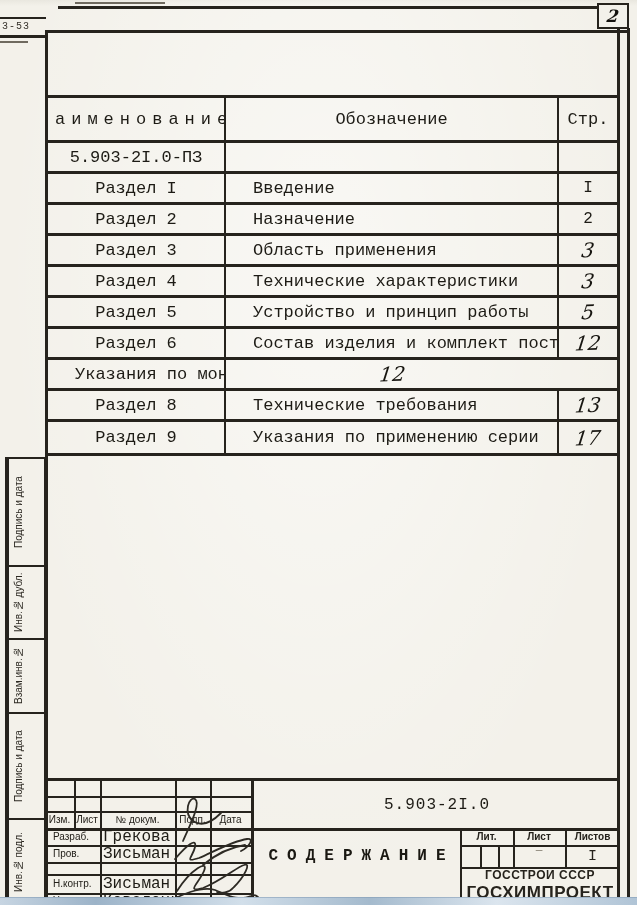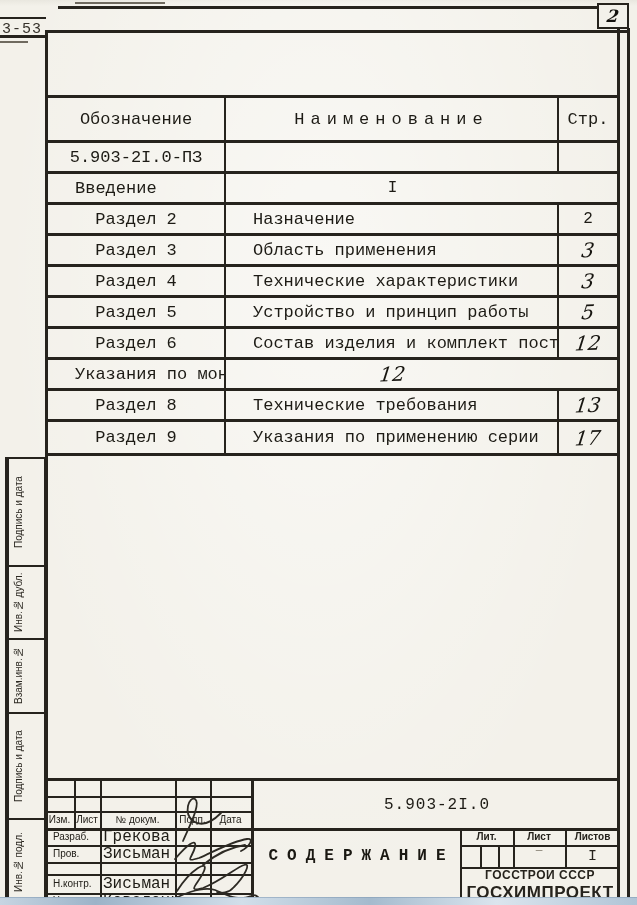--- a/index.html
+++ b/index.html
@@ -34,21 +34,21 @@
     position:absolute;left:597px;top:3px;width:32px;height:26px;
     border:2.5px solid var(--ink);display:flex;align-items:center;justify-content:center;
     background:var(--paper);
   }
   .sheetnum{
     font-family:var(--script);font-style:italic;font-weight:bold;font-size:17px;
     transform:skewX(-8deg);color:#14120e;
   }
   .stamp{
     position:absolute;left:2px;top:21px;width:44px;height:14px;
-    font-family:var(--mono);font-size:15px;color:#35312a;letter-spacing:1px;
+    font-family:var(--mono);font-size:10px;color:#35312a;letter-spacing:1px;
   }
   
   .frame-left{left:45px;top:30px;width:3px;height:875px;}
   .frame-top{left:45px;top:30px;width:584px;height:2.5px;}
   .frame-right-inner{left:617px;top:28px;width:2.5px;height:877px;}
   .frame-right-outer{left:627px;top:28px;width:3px;height:877px;}
   
   .toc{
     position:absolute;left:45px;top:95px;width:575px;
     border:3px solid var(--ink);background:transparent;
@@ -125,31 +125,32 @@
   <div class="ln" style="left:0;top:35px;width:46px;height:2.5px"></div>
   <div class="ln faint" style="left:0;top:41px;width:28px;height:2px"></div>
 
   <div class="ln frame-top"></div>
   <div class="ln frame-left"></div>
   <div class="ln frame-right-inner"></div>
   <div class="ln frame-right-outer"></div>
 
   <div class="toc">
     <div class="toc-header">
+      <div class="tc tc2">Наименование</div>
       <div class="tc tc1">Обозначение</div>
-      <div class="tc tc2">Наименование</div>
       <div class="tc tc3" style="font-size:17px">Стр.</div>
     </div>
     <div id="toc-body">
         <div class="toc-row">
       <div class="tc tc1 c1">5.903-2I.0-ПЗ</div>
       <div class="tc tc2 c2"></div>
       <div class="tc tc3 c3"></div>
     </div>
         <div class="toc-row">
+      <div class="tc tc1 c1">Раздел I</div>
       <div class="tc tc2 c2">Введение</div>
       <div class="tc tc3 c3">I</div>
     </div>
         <div class="toc-row">
       <div class="tc tc1 c1">Раздел 2</div>
       <div class="tc tc2 c2">Назначение</div>
       <div class="tc tc3 c3">2</div>
     </div>
         <div class="toc-row">
       <div class="tc tc1 c1">Раздел 3</div>

